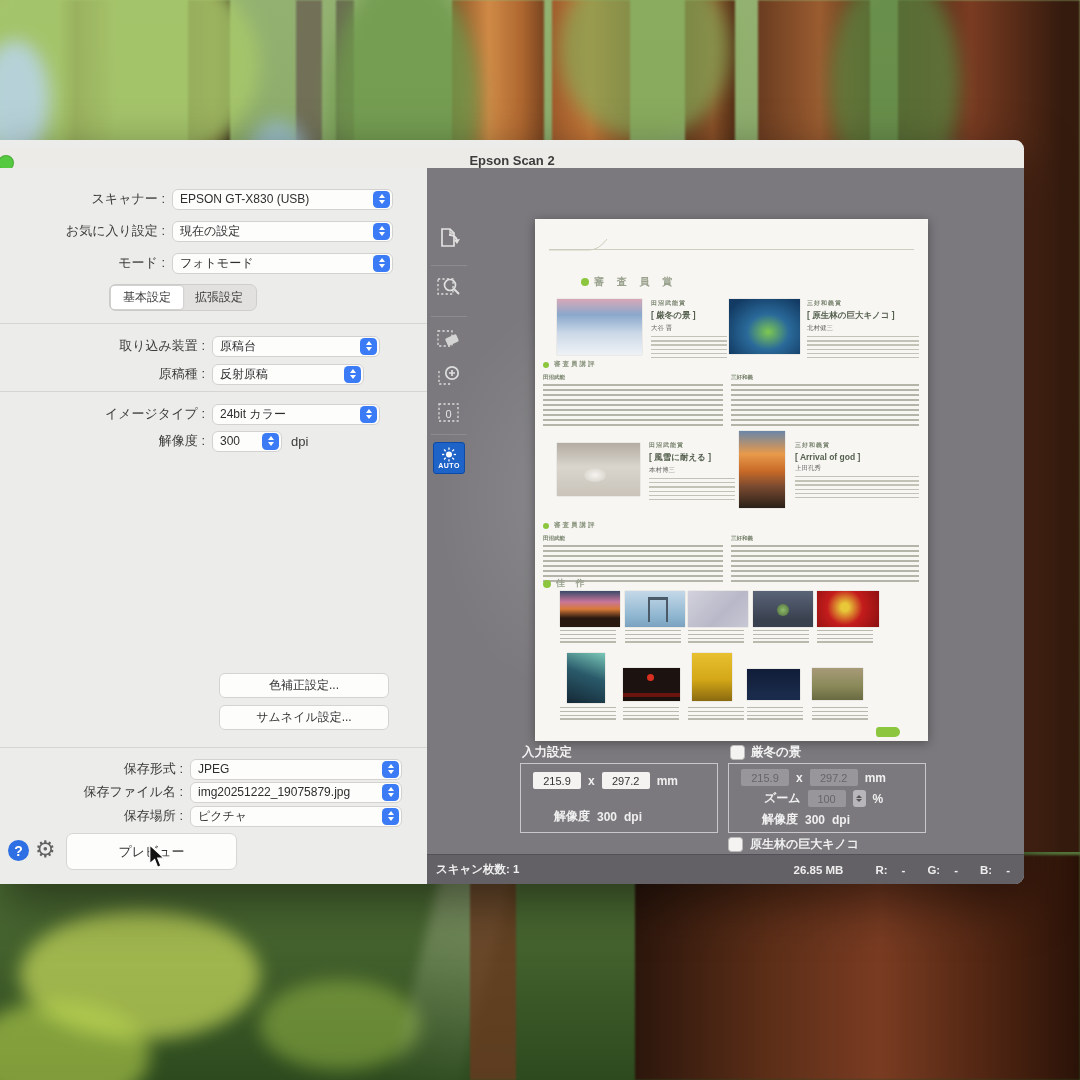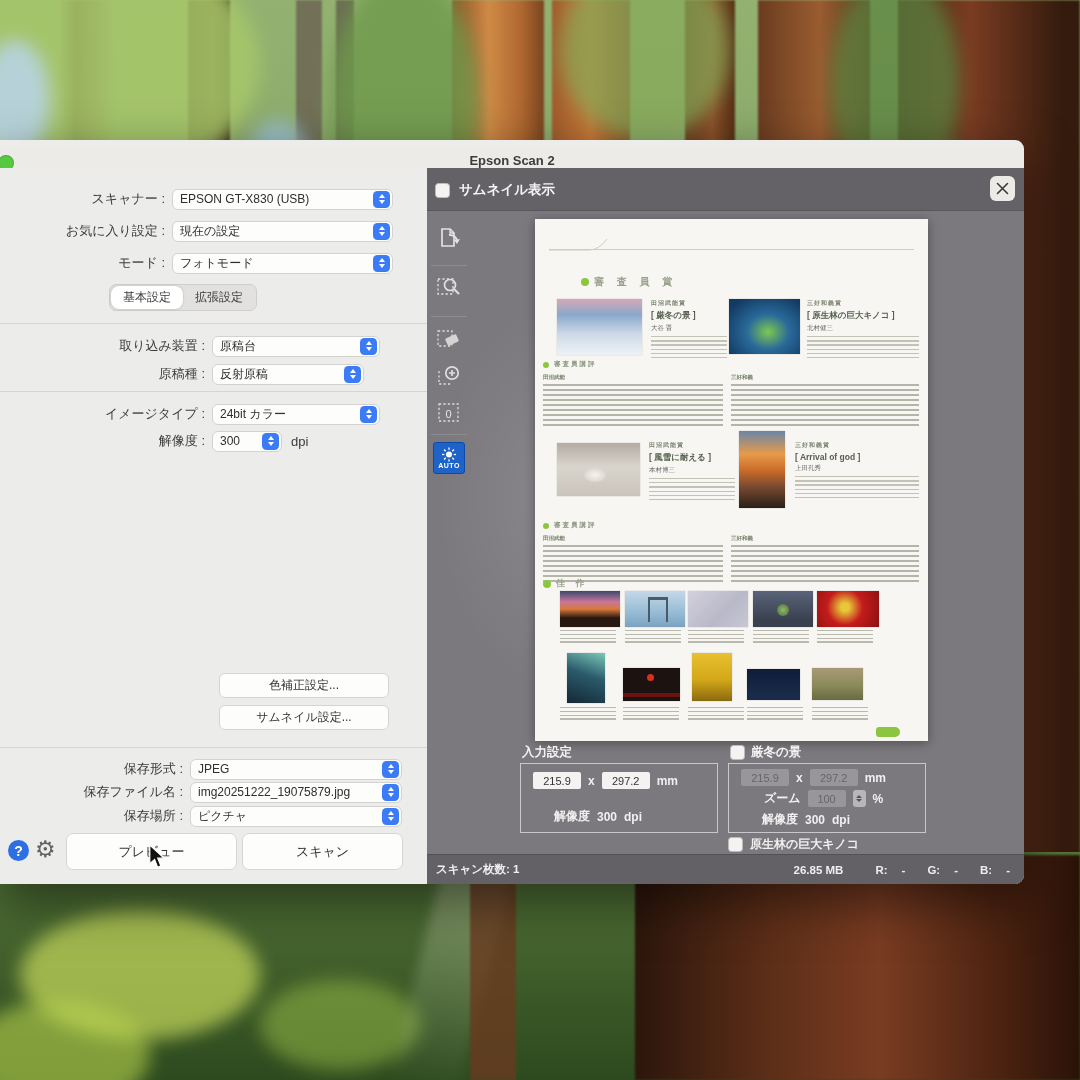--- a/index.html
+++ b/index.html
@@ -34,21 +34,21 @@
   .row .lbl{font-size:13px;color:#3b3b3b;text-align:right;flex:none;}
   .combo{display:flex;align-items:center;background:#fdfdfc;border:1px solid #d4d2d0;
          border-radius:6px;height:21px;box-sizing:border-box;}
   .combo .val{flex:1;font-size:12px;color:#2e2e2e;padding:0 7px;white-space:nowrap;overflow:hidden;}
   .stepper{width:17px;height:17px;margin:1px 2px 1px 1px;border-radius:4.5px;background:#3b7cf6;
            display:flex;flex-direction:column;align-items:center;justify-content:center;flex:none;}
   .stepper i{display:block;width:0;height:0;border-left:3.5px solid transparent;border-right:3.5px solid transparent;}
   .stepper .up{border-bottom:4px solid #fff;margin-bottom:2px;}
   .stepper .down{border-top:4px solid #fff;}
   .tabs{position:absolute;display:flex;background:#e2e1df;border:1px solid #cfcecc;border-radius:7px;padding:1px;}
-  .tab{font-size:12px;color:#3b3b3b;padding:3px 12px;border-radius:8px;}
+  .tab{font-size:12px;color:#3b3b3b;padding:3px 12px;border-radius:3px;}
   .tab.on{background:#ffffff;box-shadow:0 0 2px rgba(0,0,0,.25);}
   .pushbtn{position:absolute;background:#fdfdfc;border:1px solid #d6d4d2;border-radius:6px;
            font-size:12px;color:#333;display:flex;align-items:center;justify-content:center;box-sizing:border-box;}
   .bigbtn{position:absolute;background:#fdfdfc;border:1px solid #d8d6d4;border-radius:7px;height:37px;
           font-size:13px;color:#333;display:flex;align-items:center;justify-content:center;box-sizing:border-box;}
   .helpbtn{position:absolute;width:21px;height:21px;border-radius:50%;background:#2f6fe4;color:#fff;
            font-weight:bold;font-size:14px;display:flex;align-items:center;justify-content:center;}
   .gear{position:absolute;font-size:23px;color:#636363;line-height:21px;}
   
   .preview-panel{position:absolute;left:427px;right:0;top:0;bottom:0;background:#7b797d;}
@@ -253,37 +253,25 @@
           <div class="stepper">
               <i class="up"></i>
               <i class="down"></i>
             </div>
         </div>
       </div>
 
       <div class="helpbtn" style="left:8px;top:672px;">?</div>
       <div class="gear" style="left:35px;top:671px;">⚙</div>
       <div class="bigbtn" style="left:66px;top:665px;width:171px;">プレビュー</div>
-      <div class="bigbtn" style="left:242px;top:665px;width:161px;">スキャン</div>
     </div>
 
     <div class="preview-panel">
       <div class="glare"></div>
 
-      <div class="phead">
-        <div style="position:absolute;left:8px;top:13px;display:flex;align-items:center;gap:9px;">
-          <div class="checkbox"></div>
-          <div class="cblabel">サムネイル表示</div>
-        </div>
-        <div class="closebtn">
-          <svg width="13" height="13" viewBox="0 0 13 13">
-            <path d="M1.5 1.5 L11.5 11.5 M11.5 1.5 L1.5 11.5" stroke="#3a3a3a" stroke-width="1.6" stroke-linecap="round"></path>
-          </svg>
-        </div>
-      </div>
 
       <div class="tool" style="top:54px;">
         <svg width="28" height="28" viewBox="0 0 28 28">
           <path d="M7 4 h8 l4 4 v13 h-12 z" fill="none" stroke="#e2e2e2" stroke-width="1.7"></path>
           <path d="M15 4 v4 h4" fill="none" stroke="#e2e2e2" stroke-width="1.4"></path>
           <path d="M14 10 a7 7 0 0 1 8 6" fill="none" stroke="#e2e2e2" stroke-width="2"></path>
           <path d="M25 14 l-3 5 -3 -4 z" fill="#e2e2e2"></path>
         </svg>
       </div>
       <div class="tsep" style="top:97px;"></div>

